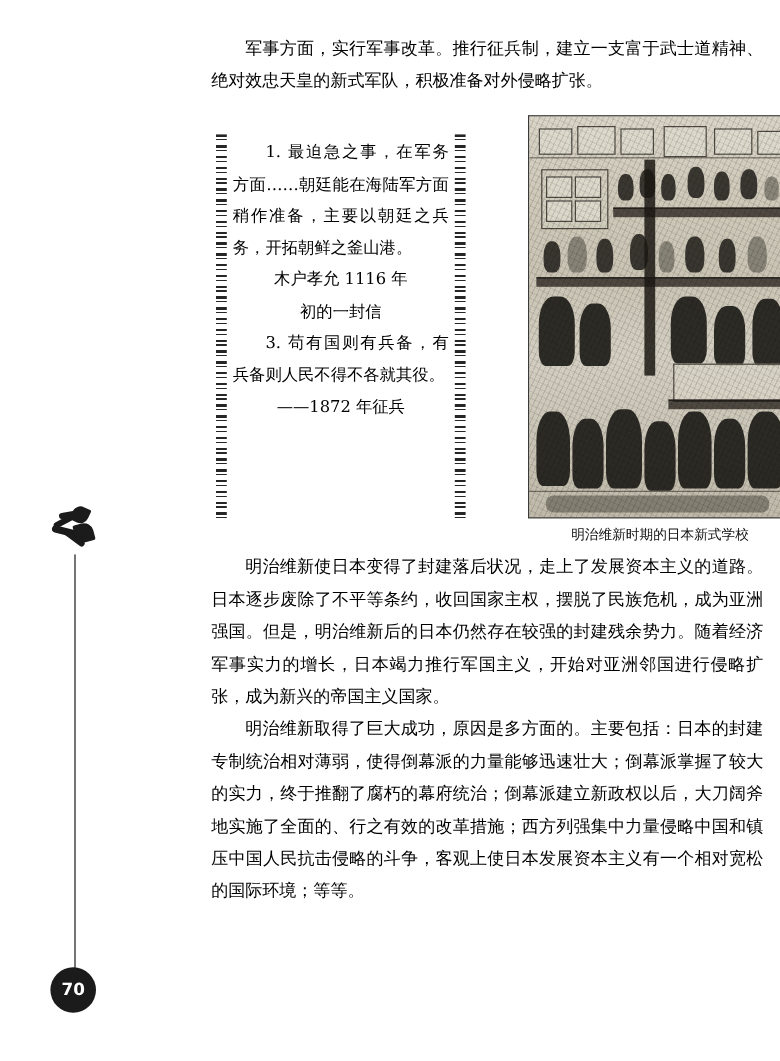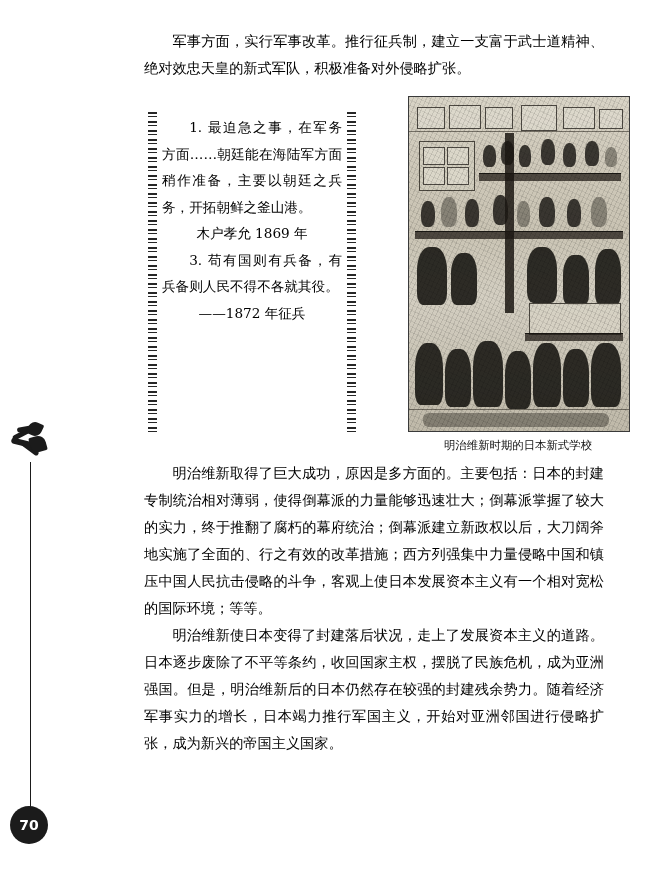--- a/index.html
+++ b/index.html
@@ -12,20 +12,21 @@
     background: #ffffff;
     font-family: "DejaVu Sans", "Liberation Sans", sans-serif;
     color: #000000;
     position: relative;
     overflow: hidden;
   }
 
   .page {
     position: absolute;
     inset: 0;
+    margin-left: 32px;
   }
 
   
   .para {
     font-family: "DejaVu Serif", "Liberation Serif", serif;
     font-size: 14.2px;
     line-height: 27px;
     text-align: justify;
     text-justify: inter-ideograph;
     color: #000;
@@ -212,21 +213,22 @@
 
 <div class="page">
 
   <div id="top-para" class="para indent">军事方面，实行军事改革。推行征兵制，建立一支富于武士道精神、绝对效忠天皇的新式军队，积极准备对外侵略扩张。</div>
 
   <div id="quote-box">
     <div class="quote-border-left"></div>
     <div class="quote-border-right"></div>
     <div class="quote-inner">
       <p class="quote-item">1. 最迫急之事，在军务方面……朝廷能在海陆军方面稍作准备，主要以朝廷之兵务，开拓朝鲜之釜山港。</p>
-      <p class="quote-src">木户孝允 1869 年</p>
+      <p class="quote-src">木户孝允 1116 年</p>
+      <p class="quote-src">初的一封信</p>
       <p class="quote-item">3. 苟有国则有兵备，有兵备则人民不得不各就其役。</p>
       <p class="quote-src">——1872 年征兵</p>
     </div>
   </div>
 
   <div id="figure">
     <div class="frame">
       <div class="fig-bg"></div>
 
       <div class="fig-panel" style="left:8px;  top:10px;  width:26px; height:20px;"></div>
@@ -286,22 +288,22 @@
 
       <div class="fig-rowline" style="top:312px; background:rgba(30,26,20,.5);"></div>
       <div class="fig-blob light" style="left:14px; top:316px; width:186px; height:14px; border-radius:6px;"></div>
 
       <div class="fig-noise"></div>
     </div>
     <div id="fig-caption">明治维新时期的日本新式学校</div>
   </div>
 
   <div id="body-block">
+    <p class="para indent">明治维新使日本变得了封建落后状况，走上了发展资本主义的道路。日本逐步废除了不平等条约，收回国家主权，摆脱了民族危机，成为亚洲强国。但是，明治维新后的日本仍然存在较强的封建残余势力。随着经济军事实力的增长，日本竭力推行军国主义，开始对亚洲邻国进行侵略扩张，成为新兴的帝国主义国家。</p>
     <p class="para indent">明治维新取得了巨大成功，原因是多方面的。主要包括：日本的封建专制统治相对薄弱，使得倒幕派的力量能够迅速壮大；倒幕派掌握了较大的实力，终于推翻了腐朽的幕府统治；倒幕派建立新政权以后，大刀阔斧地实施了全面的、行之有效的改革措施；西方列强集中力量侵略中国和镇压中国人民抗击侵略的斗争，客观上使日本发展资本主义有一个相对宽松的国际环境；等等。</p>
-    <p class="para indent">明治维新使日本变得了封建落后状况，走上了发展资本主义的道路。日本逐步废除了不平等条约，收回国家主权，摆脱了民族危机，成为亚洲强国。但是，明治维新后的日本仍然存在较强的封建残余势力。随着经济军事实力的增长，日本竭力推行军国主义，开始对亚洲邻国进行侵略扩张，成为新兴的帝国主义国家。</p>
   </div>
 
   <div id="ornament">
     <span class="leaf l1"></span>
     <span class="leaf l2"></span>
     <span class="leaf l3"></span>
     <span class="leaf l4"></span>
     <span class="leaf l5"></span>
     <span class="leaf l6"></span>
   </div>

